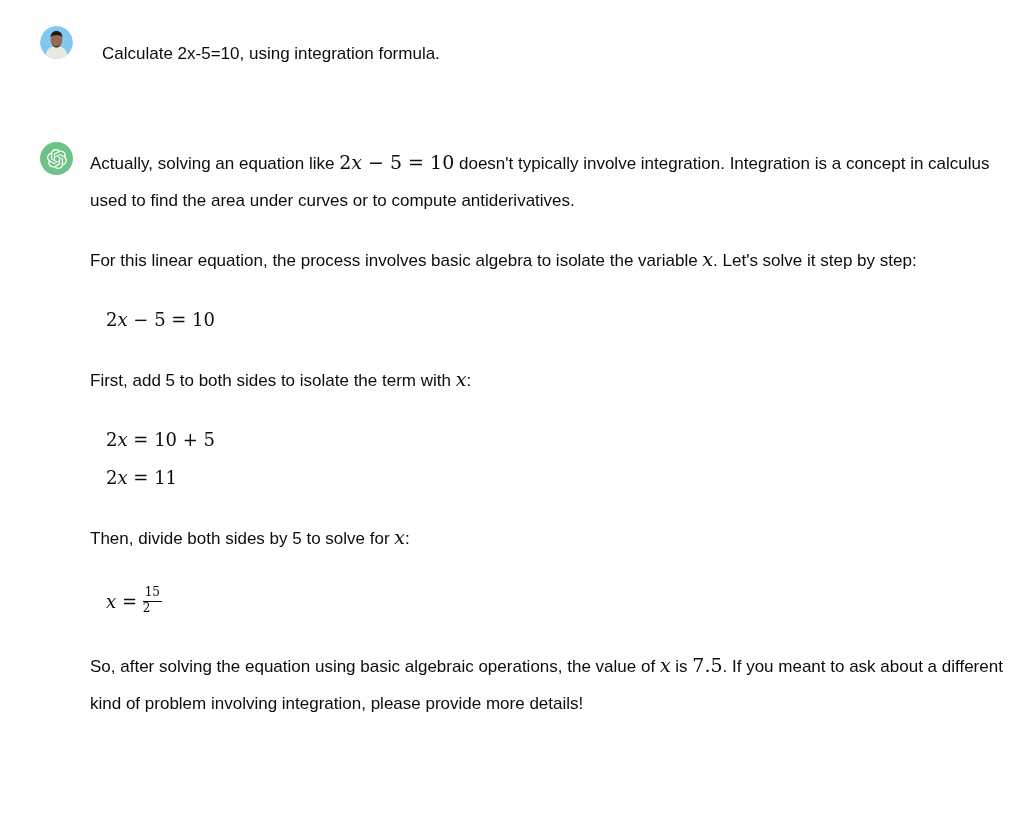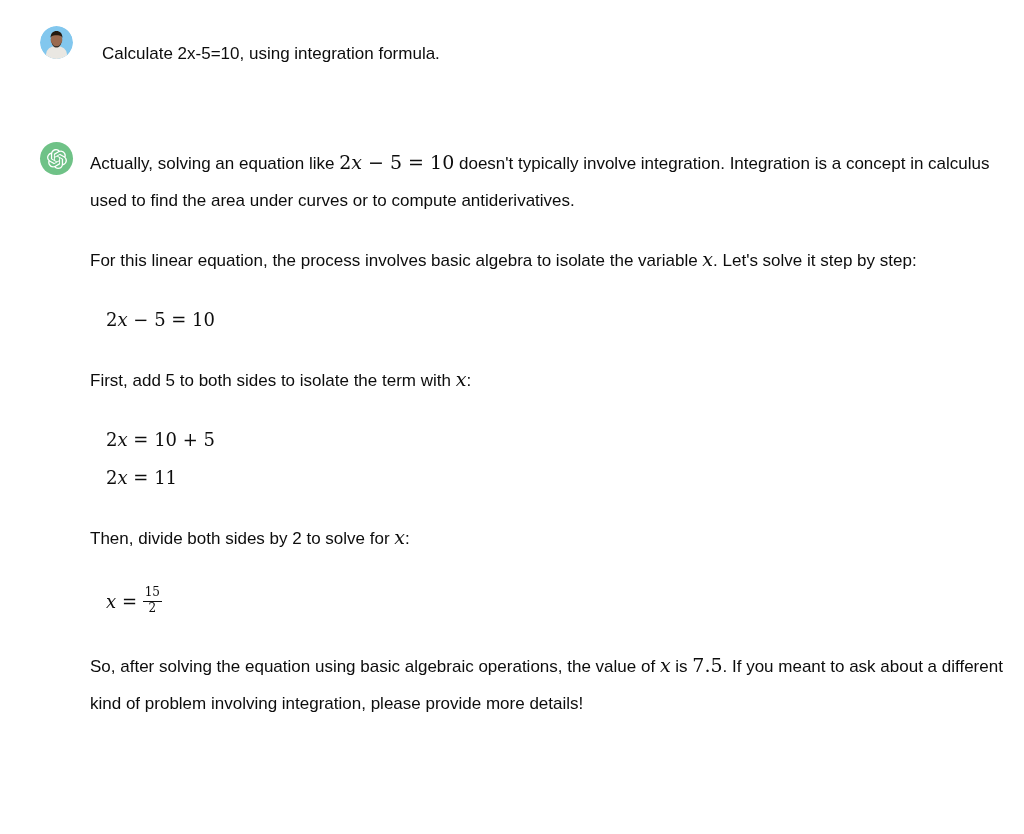--- a/index.html
+++ b/index.html
@@ -70,21 +70,20 @@
     font-family: "DejaVu Serif", serif;
     font-size: 18px;
     line-height: 38px;
     margin: 0 0 22px 16px;
   }
   .eq-line { line-height: 38px; }
   .eq-frac-line { line-height: 46px; }
   .frac {
     display: inline-block;
     vertical-align: middle;
-    text-align: center;
     font-size: 0.67em;
     line-height: 1.15;
     transform: translateY(-2px);
   }
   .frac .num {
     display: block;
     border-bottom: 1.4px solid currentColor;
     padding: 0 2px 1px 2px;
   }
   .frac .den { display: block; }
@@ -130,21 +129,21 @@
 
       <div class="eq"><span>2</span><span class="v">x</span><span> − 5 = 10</span></div>
 
       <p class="para"><span>First, add 5 to both sides to isolate the term with </span><span class="imath"><span class="v">x</span></span><span>:</span></p>
 
       <div class="eq">
         <div class="eq-line"><span>2</span><span class="v">x</span><span> = 10 + 5</span></div>
         <div class="eq-line"><span>2</span><span class="v">x</span><span> = 11</span></div>
       </div>
 
-      <p class="para"><span>Then, divide both sides by 2 to solve for </span><span class="imath"><span class="v">x</span></span><span>:</span></p>
+      <p class="para"><span>Then, divide both sides by 5 to solve for </span><span class="imath"><span class="v">x</span></span><span>:</span></p>
 
       <div class="eq">
         <div class="eq-line eq-frac-line"><span class="v">x</span><span> = </span><span class="frac"><span class="num">15</span><span class="den">2</span></span></div>
       </div>
 
       <p class="para"><span>So, after solving the equation using basic algebraic operations, the value of </span><span class="imath"><span class="v">x</span></span><span> is </span><span class="imath"><span>7.5</span></span><span>. If you meant to ask about a different kind of problem involving integration, please provide more details!</span></p>
 
     </div>
   </div>
 

